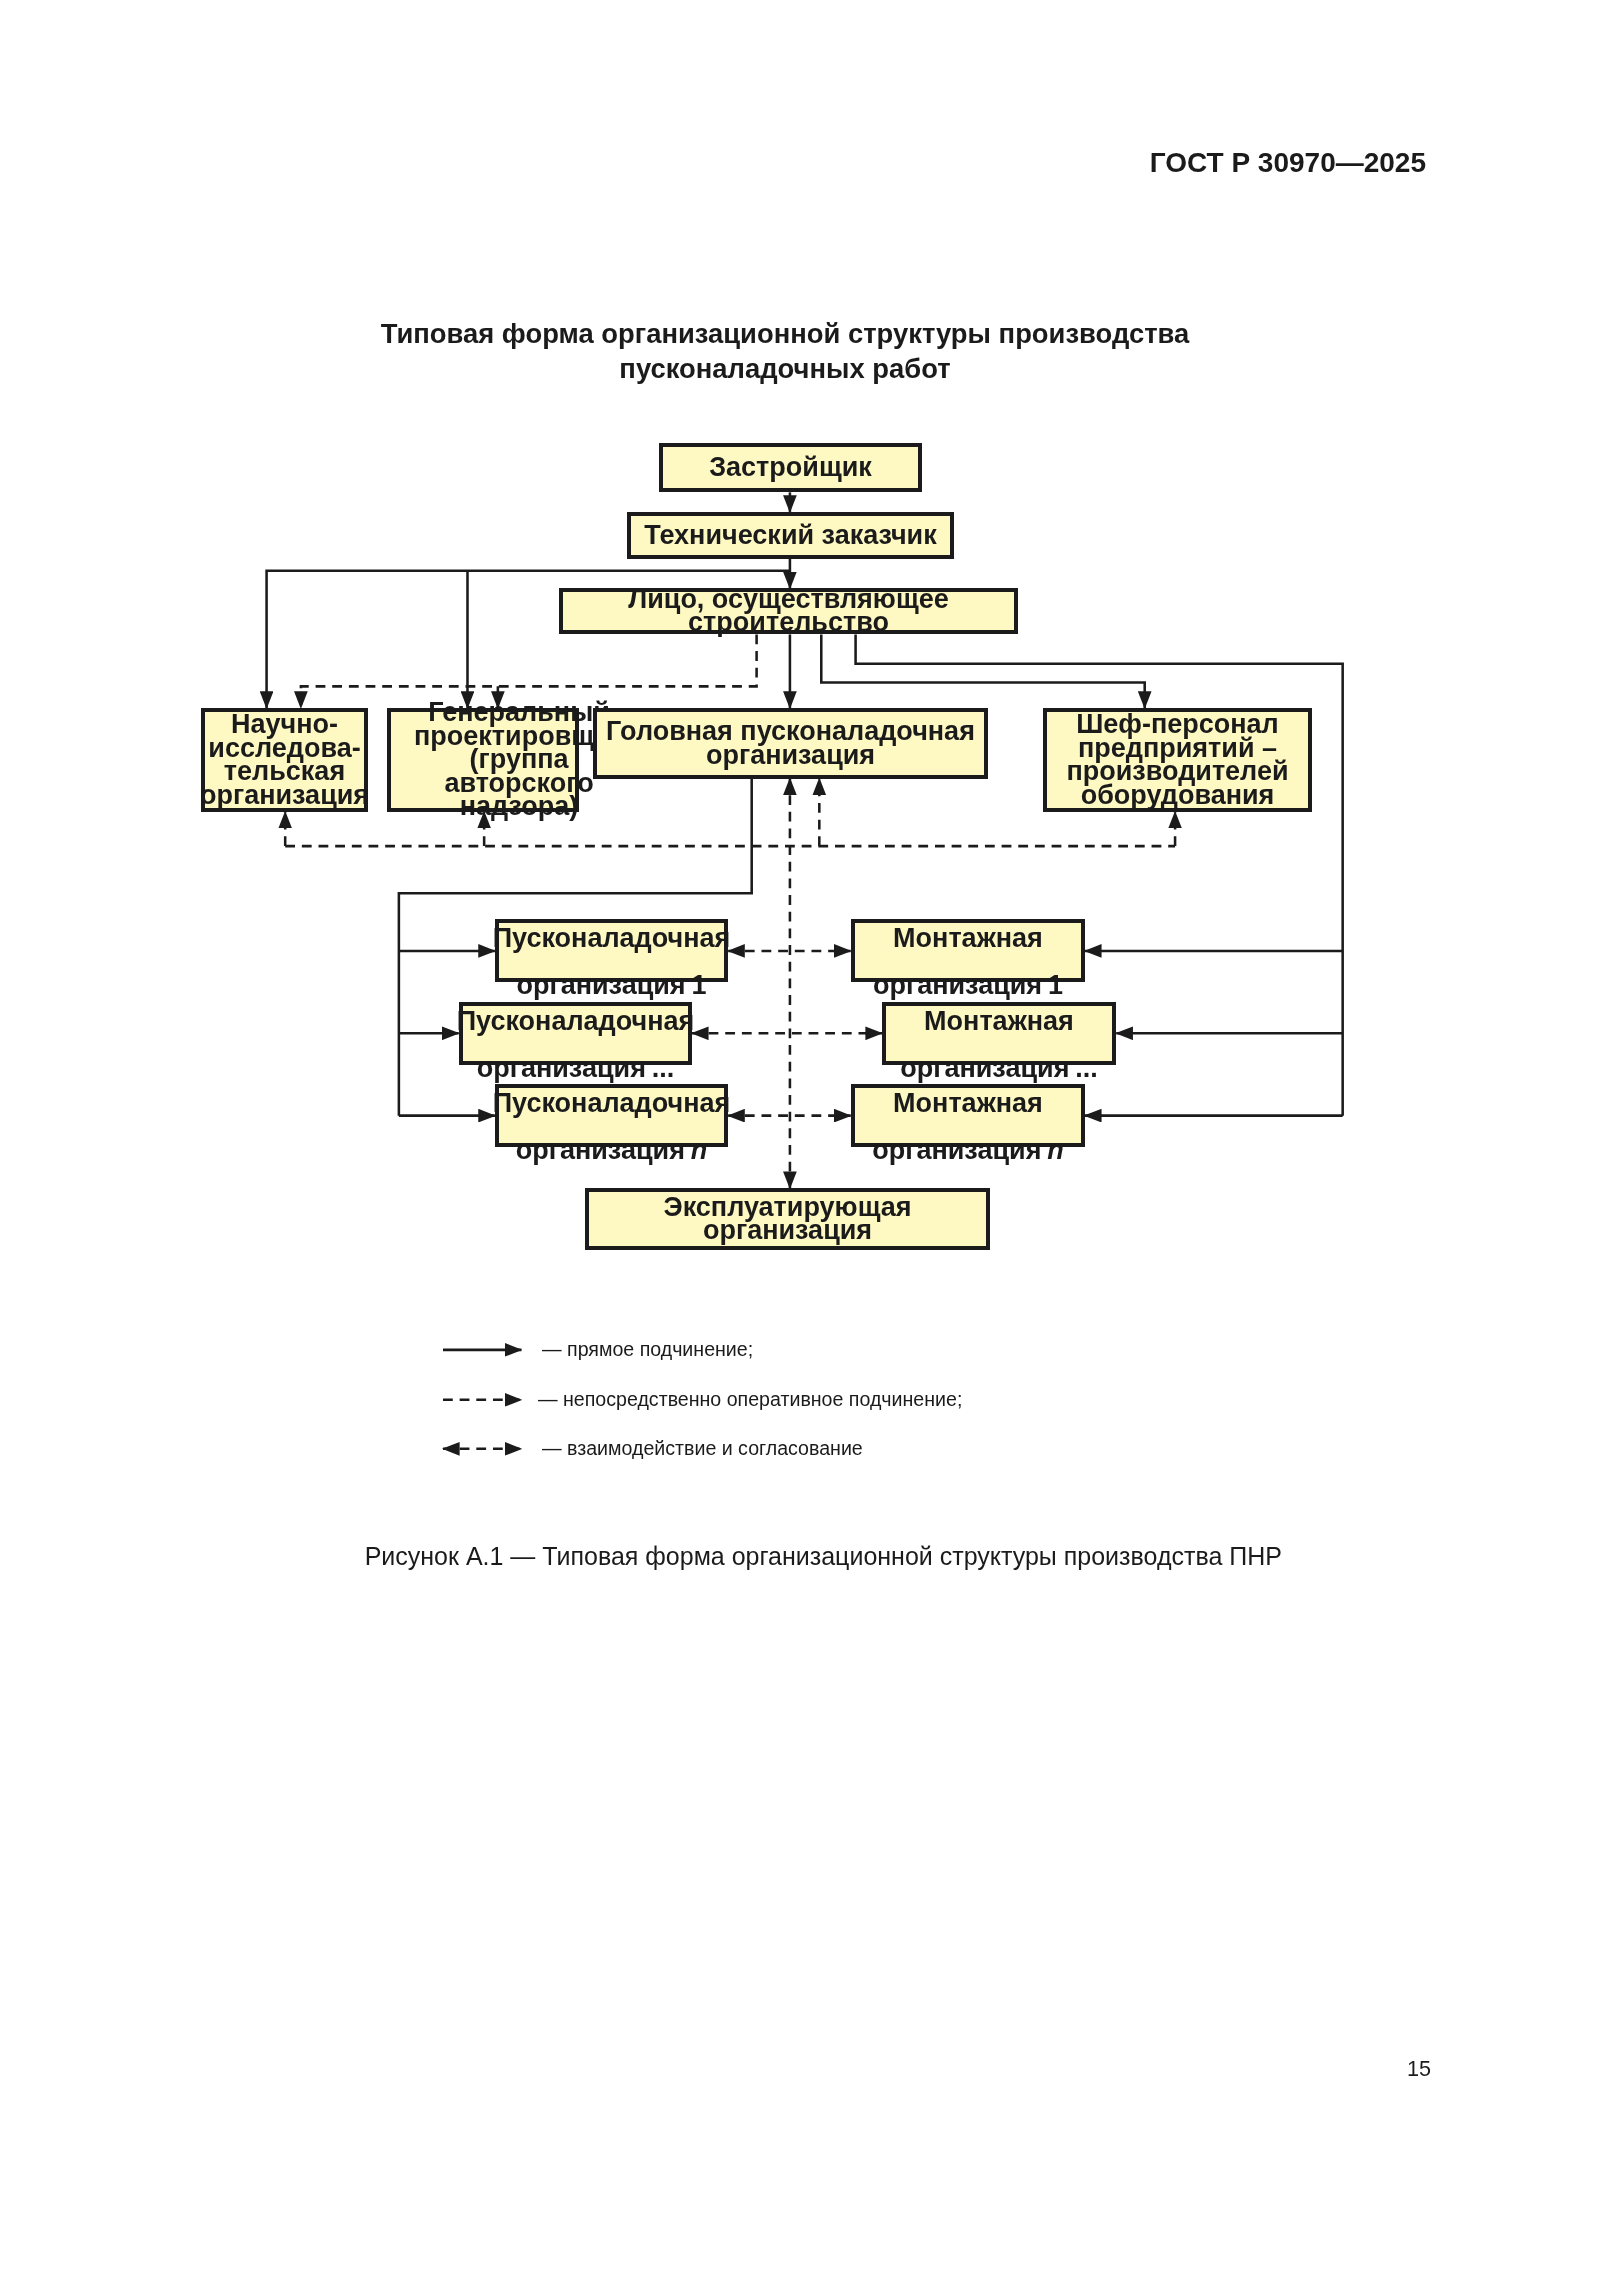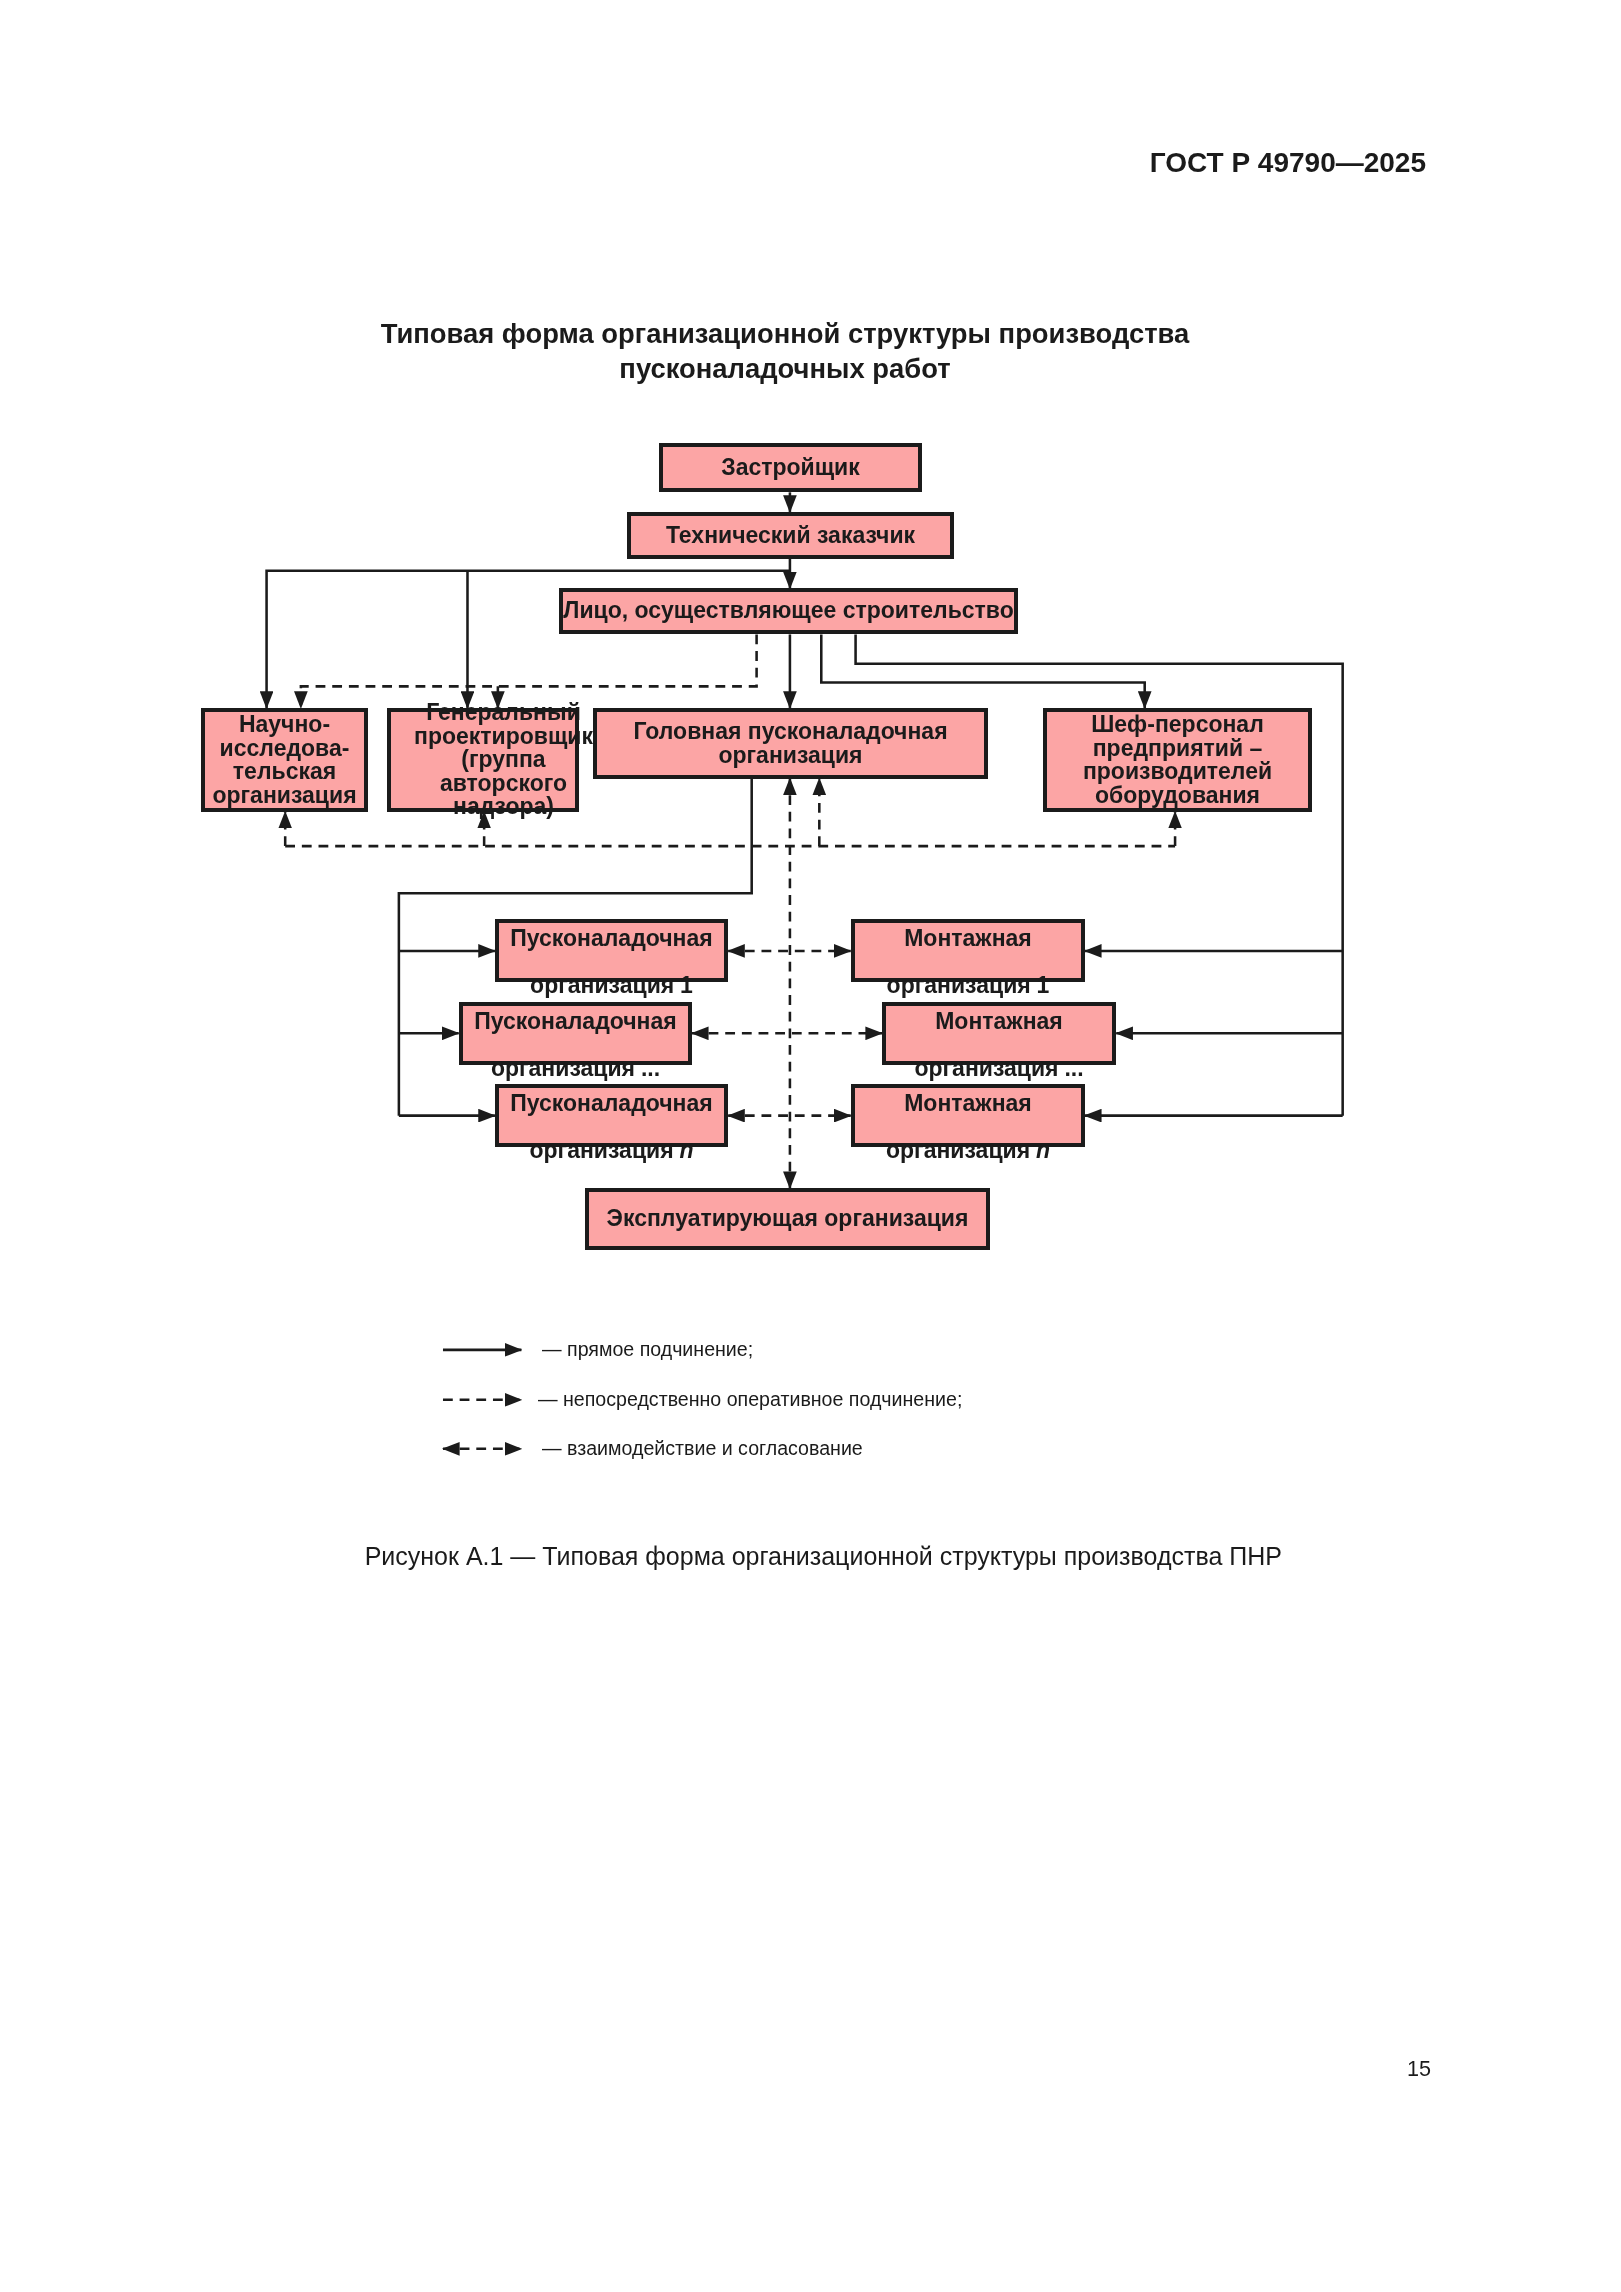--- a/index.html
+++ b/index.html
@@ -9,35 +9,35 @@
     -webkit-font-smoothing:antialiased;
   }
   .hdr{position:absolute;top:147px;right:195px;font-weight:bold;font-size:28px;}
   .appx{position:absolute;left:321px;top:224px;width:912px;text-align:center;
         font-weight:bold;font-size:24.5px;line-height:32px;}
   .doc-title{position:absolute;left:280px;top:316px;width:1010px;text-align:center;
         font-weight:bold;font-size:27.4px;line-height:35px;white-space:pre-line;}
   svg.wires{position:absolute;left:0;top:0;z-index:1;}
   .s{stroke:#1b1b1b;stroke-width:2.6;fill:none;}
   .d{stroke:#1b1b1b;stroke-width:2.6;fill:none;stroke-dasharray:10 7;}
-  .box{position:absolute;box-sizing:border-box;border:4.9px solid #1b1b1b;background:#fca5a5;
+  .box{position:absolute;box-sizing:border-box;border:4.9px solid #1b1b1b;background:#fef9c3;
        display:flex;align-items:center;justify-content:center;text-align:center;
-       font-weight:bold;font-size:23px;line-height:23.5px;white-space:pre-line;z-index:2;}
+       font-weight:bold;font-size:27px;line-height:23.5px;white-space:pre-line;z-index:2;}
   .box.leftalign{justify-content:flex-start;text-align:center;padding-left:23px;}
   .l1{display:block;}
   .sfx{margin-left:5.9px;}
   .it{font-style:italic;}
   .lg{position:absolute;font-size:19.6px;line-height:25.5px;}
   .caption{position:absolute;left:272px;top:1496px;width:1010px;text-align:right;font-size:25px;margin-top:46px;}
   .pn{position:absolute;left:1353px;top:2056px;width:78px;text-align:right;font-size:21.6px;}
 </style>
 </head>
 <body>
 
-<div class="hdr">ГОСТ Р 49790—2025</div>
+<div class="hdr">ГОСТ Р 30970—2025</div>
 
 <div class="appx">
 </div>
 
 <div class="doc-title">Типовая форма организационной структуры производства
 пусконаладочных работ</div>
 
 <svg class="wires" width="1621" height="2293" viewBox="0 0 1654 2339">
   <defs>
     <marker id="ah" viewBox="0 0 18 14" refX="17" refY="7" markerWidth="18" markerHeight="14" markerUnits="userSpaceOnUse" orient="auto-start-reverse">

